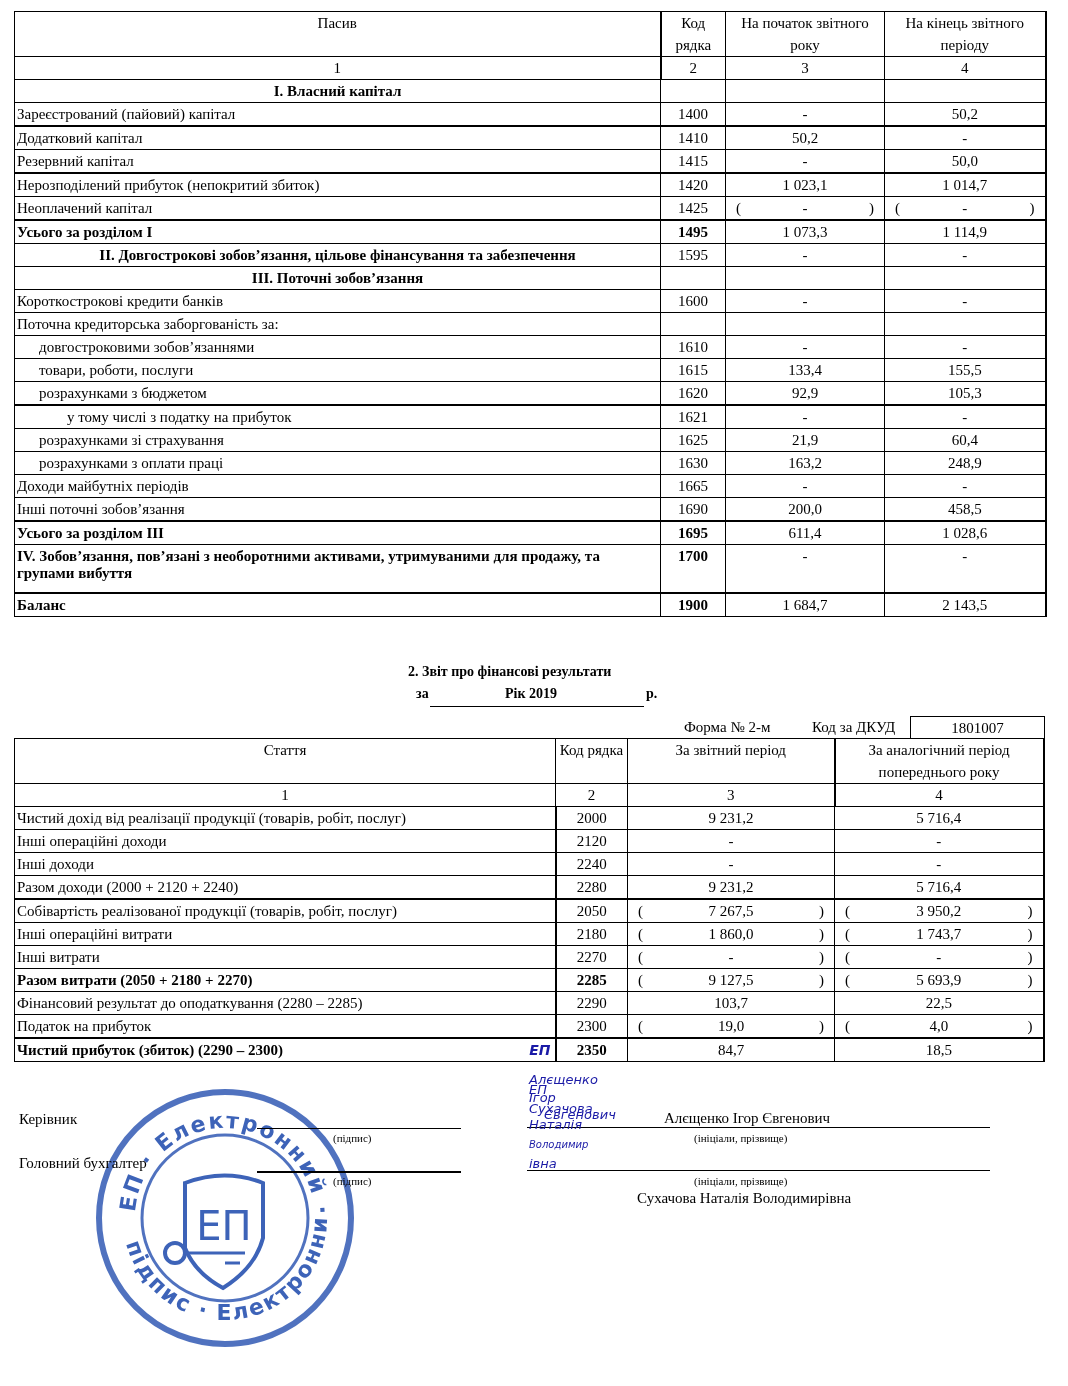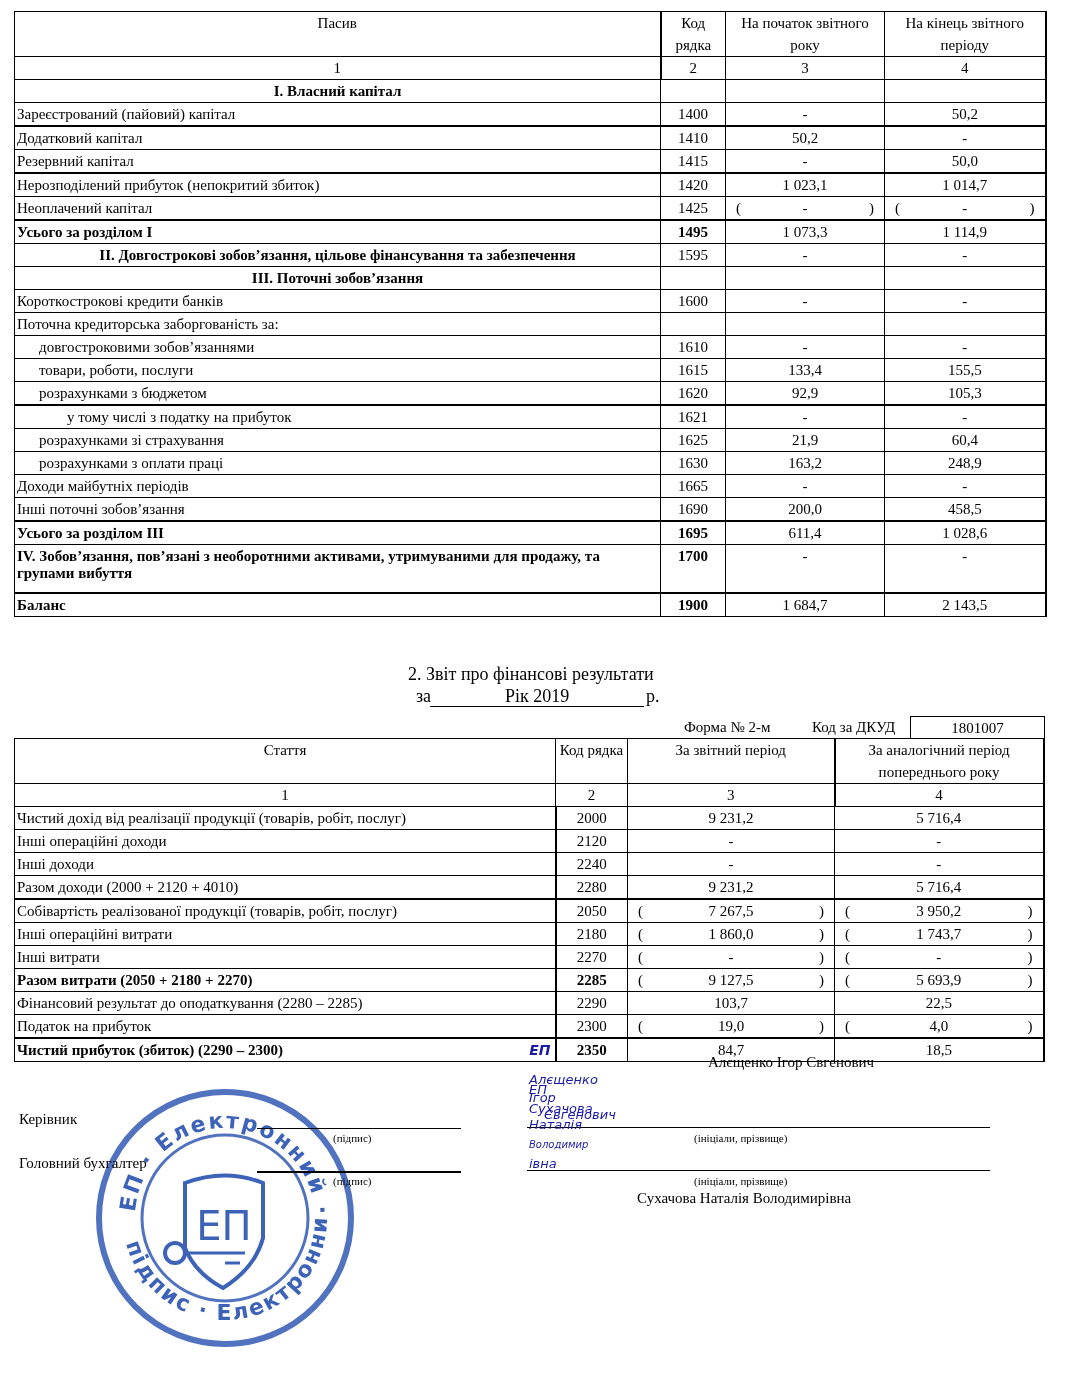--- a/index.html
+++ b/index.html
@@ -11,21 +11,21 @@
   .thick-top td { border-top: 2px solid #000; }
   .hdr td { height: 44px; line-height: 22px; white-space: normal; }
   .ind1 { padding-left: 24px; }
   .ind2 { padding-left: 52px; }
   .paren { display: flex; justify-content: space-between; padding: 0 8px; }
   .paren span.v { flex: 1; text-align: center; }
   .wrap { white-space: normal; line-height: 17px; height: 44px; padding-top: 3px; }
   #t1 { left: 14px; top: 11px; width: 1031px; }
   #t1 { border-right: 2px solid #000; }
   #t2 { left: 14px; top: 738px; width: 1029px; border-right: 2px solid #000; }
-  .title { position: absolute; font-weight: normal; font-size: 18px; }
+  .title { position: absolute; font-weight: bold; font-size: 14px; }
   .underline { position: absolute; border-bottom: 1px solid #000; }
   .sig-label { position: absolute; font-size: 15px; }
   .sig-line { position: absolute; border-bottom: 1px solid #000; height: 0; }
   .sig-hint { position: absolute; font-size: 11px; }
   .ep-text { position: absolute; font-family: "DejaVu Sans", sans-serif; font-style: italic; color: #1a1aa6; font-size: 13px; line-height: 13px; }
   .stamp { position: absolute; left: 95px; top: 1088px; width: 260px; height: 260px; }
   .dkud { position: absolute; left: 910px; top: 716px; width: 133px; height: 22px; border: 1px solid #000; border-bottom: none; text-align: center; line-height: 22px; }
 </style>
 </head>
 <body>
@@ -238,21 +238,21 @@
     <td class="c">-</td>
     <td class="c">-</td>
   </tr>
   <tr>
     <td>Інші доходи</td>
     <td class="c" style="border-left:2px solid #000">2240</td>
     <td class="c">-</td>
     <td class="c">-</td>
   </tr>
   <tr>
-    <td>Разом доходи (2000 + 2120 + 4010)</td>
+    <td>Разом доходи (2000 + 2120 + 2240)</td>
     <td class="c" style="border-left:2px solid #000">2280</td>
     <td class="c">9 231,2</td>
     <td class="c">5 716,4</td>
   </tr>
   <tr class="thick-top">
     <td>Собівартість реалізованої продукції (товарів, робіт, послуг)</td>
     <td class="c" style="border-left:2px solid #000">2050</td>
     <td>
           <div class="paren">
             <span>(</span>
@@ -376,21 +376,21 @@
 </svg>
 
 <div class="sig-label" style="left:19px; top:1111px;">Керівник</div>
 <div class="sig-line" style="left:257px; top:1128px; width:204px;"></div>
 <div class="sig-hint" style="left:333px; top:1132px;">(підпис)</div>
 
 <div class="sig-label" style="left:19px; top:1155px;">Головний бухгалтер</div>
 <div class="sig-line" style="left:257px; top:1171px; width:204px; border-bottom-width:2px;"></div>
 <div class="sig-hint" style="left:333px; top:1175px;">(підпис)</div>
 
-<div class="sig-label" style="left:664px; top:1054px;margin-left:44px;">Алєщенко Ігор Євгенович</div>
+<div class="sig-label" style="left:664px; top:1110px;">Алєщенко Ігор Євгенович</div>
 <div class="sig-line" style="left:527px; top:1127px; width:463px;"></div>
 <div class="sig-hint" style="left:694px; top:1132px;">(ініціали, прізвище)</div>
 
 <div class="sig-label" style="left:637px; top:1154px;margin-top:36px;">Сухачова Наталія Володимирівна</div>
 <div class="sig-line" style="left:527px; top:1170px; width:463px;"></div>
 <div class="sig-hint" style="left:694px; top:1175px;">(ініціали, прізвище)</div>
 
 <div class="ep-text" style="left:529px; top:1073px;">Алєщенко</div>
 <div class="ep-text" style="left:529px; top:1083px;">ЕП</div>
 <div class="ep-text" style="left:529px; top:1091px;">Ігор</div>

